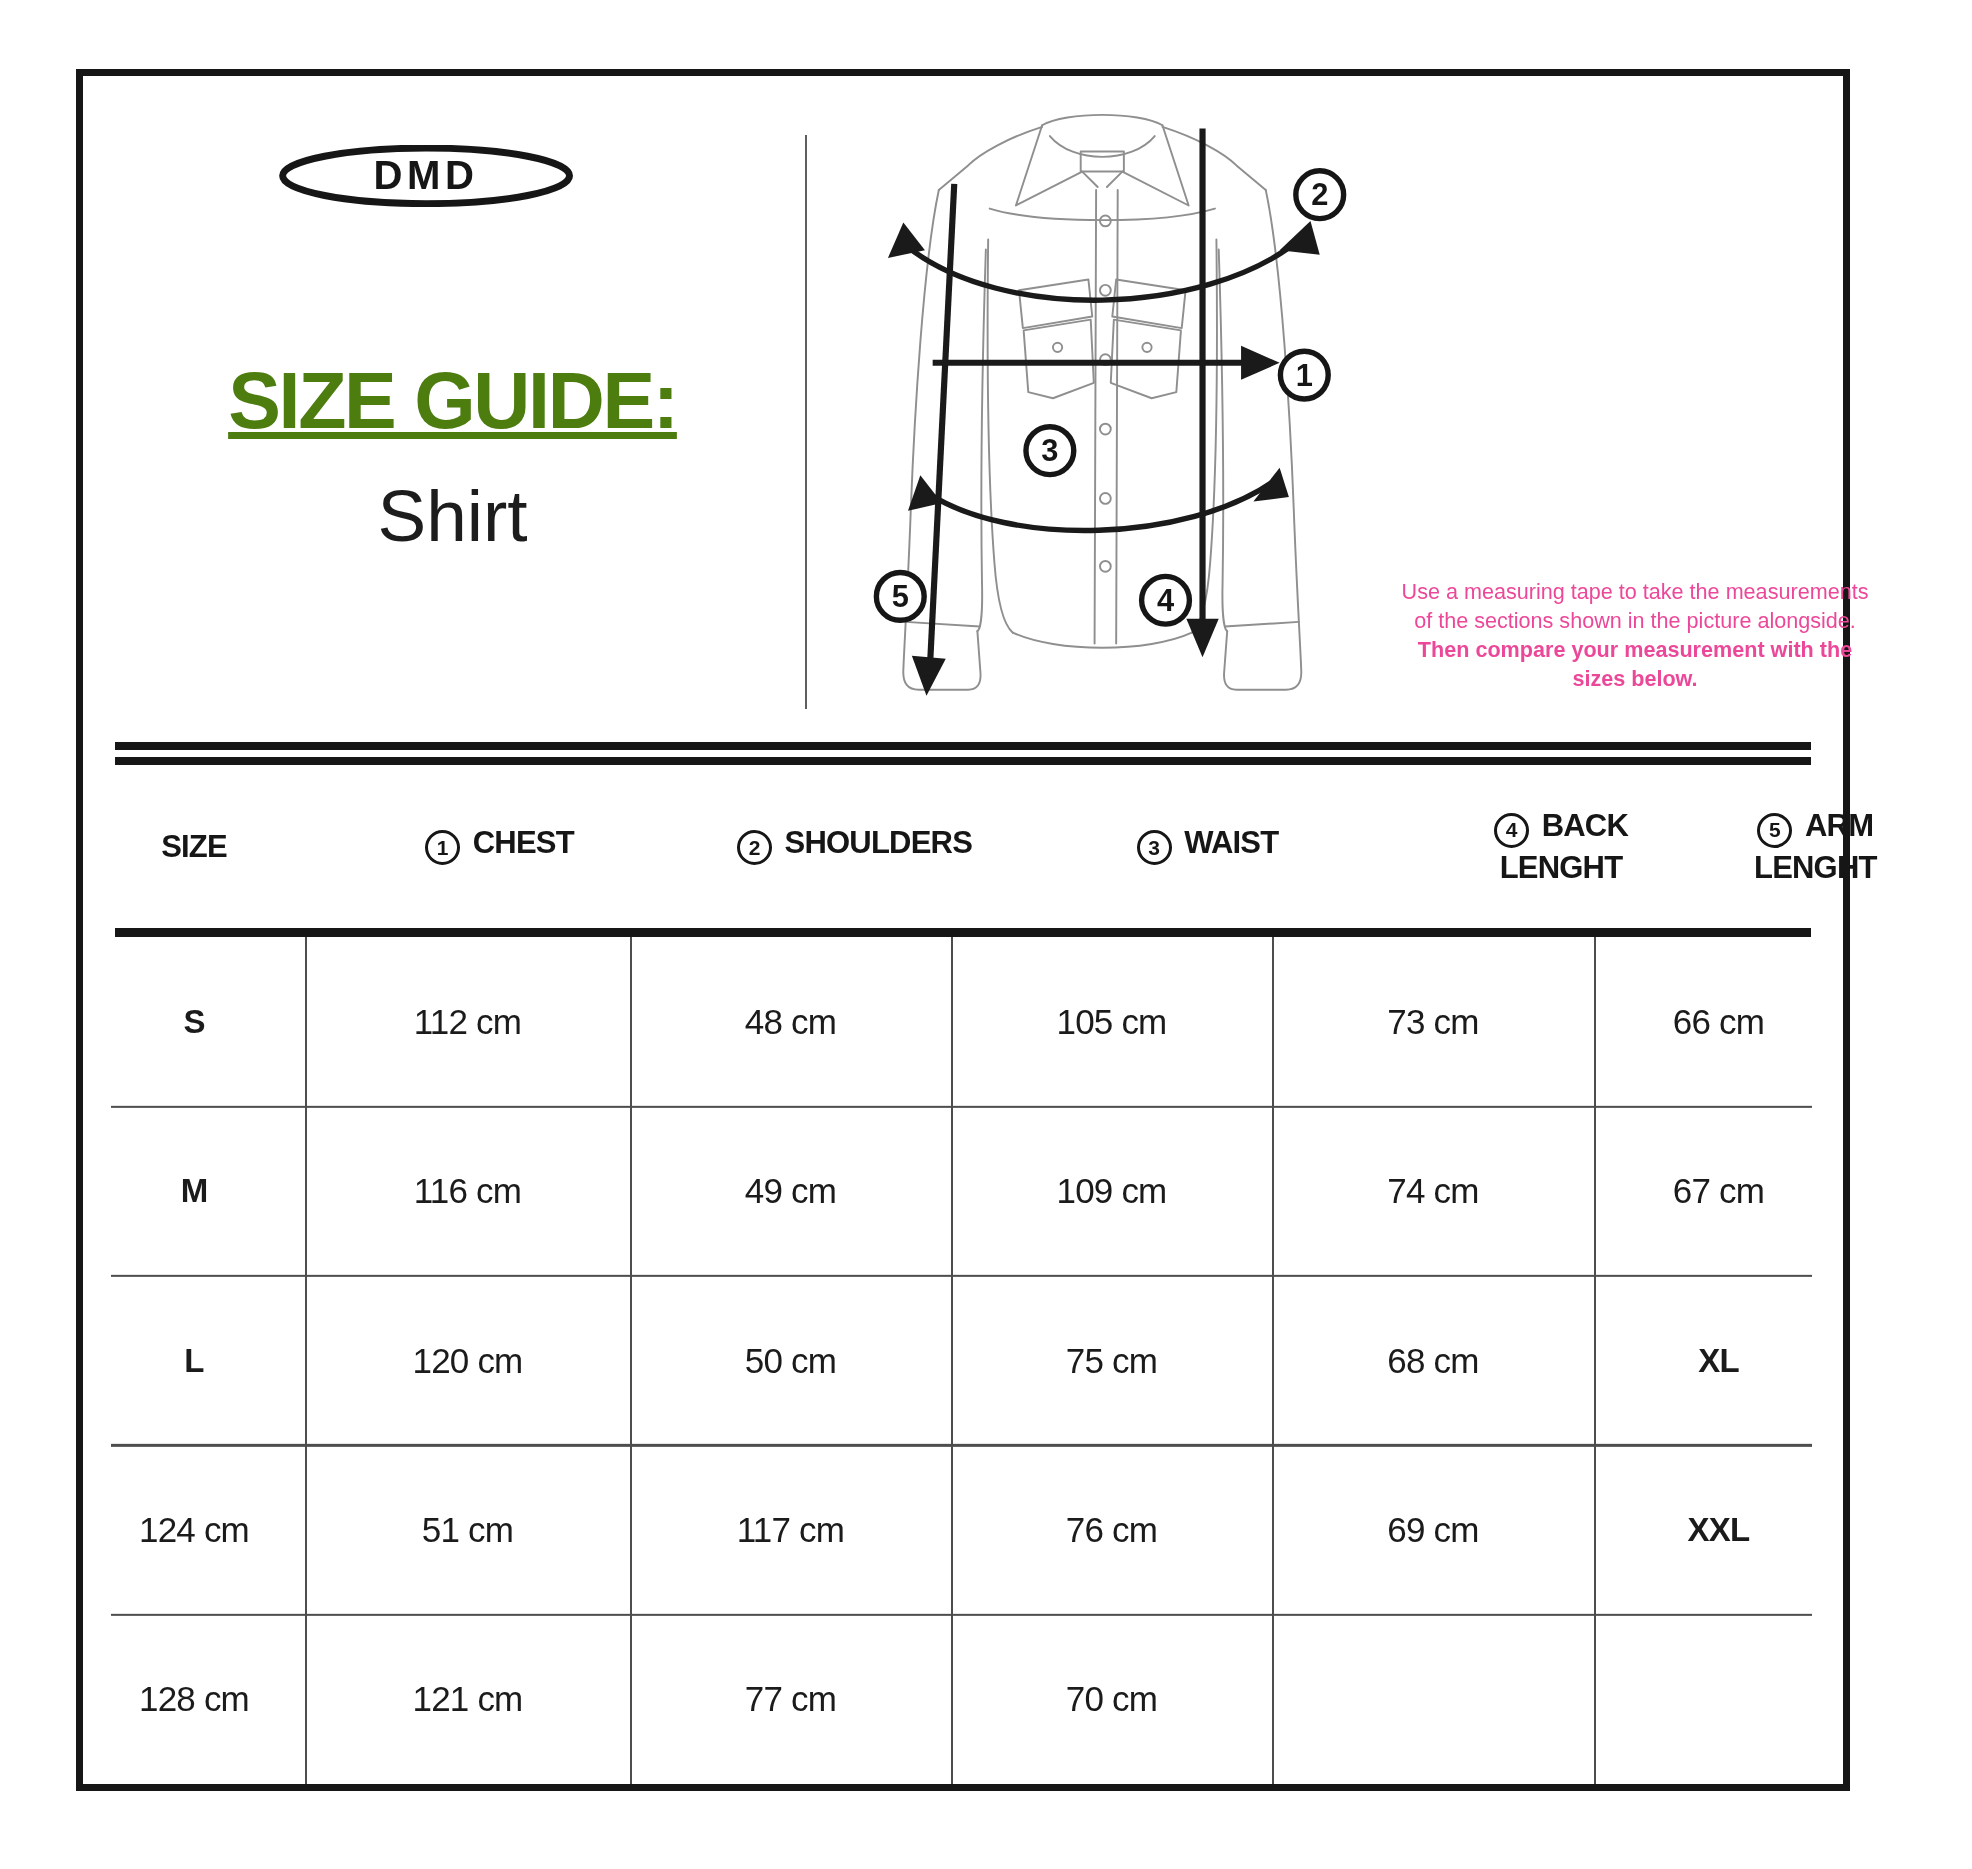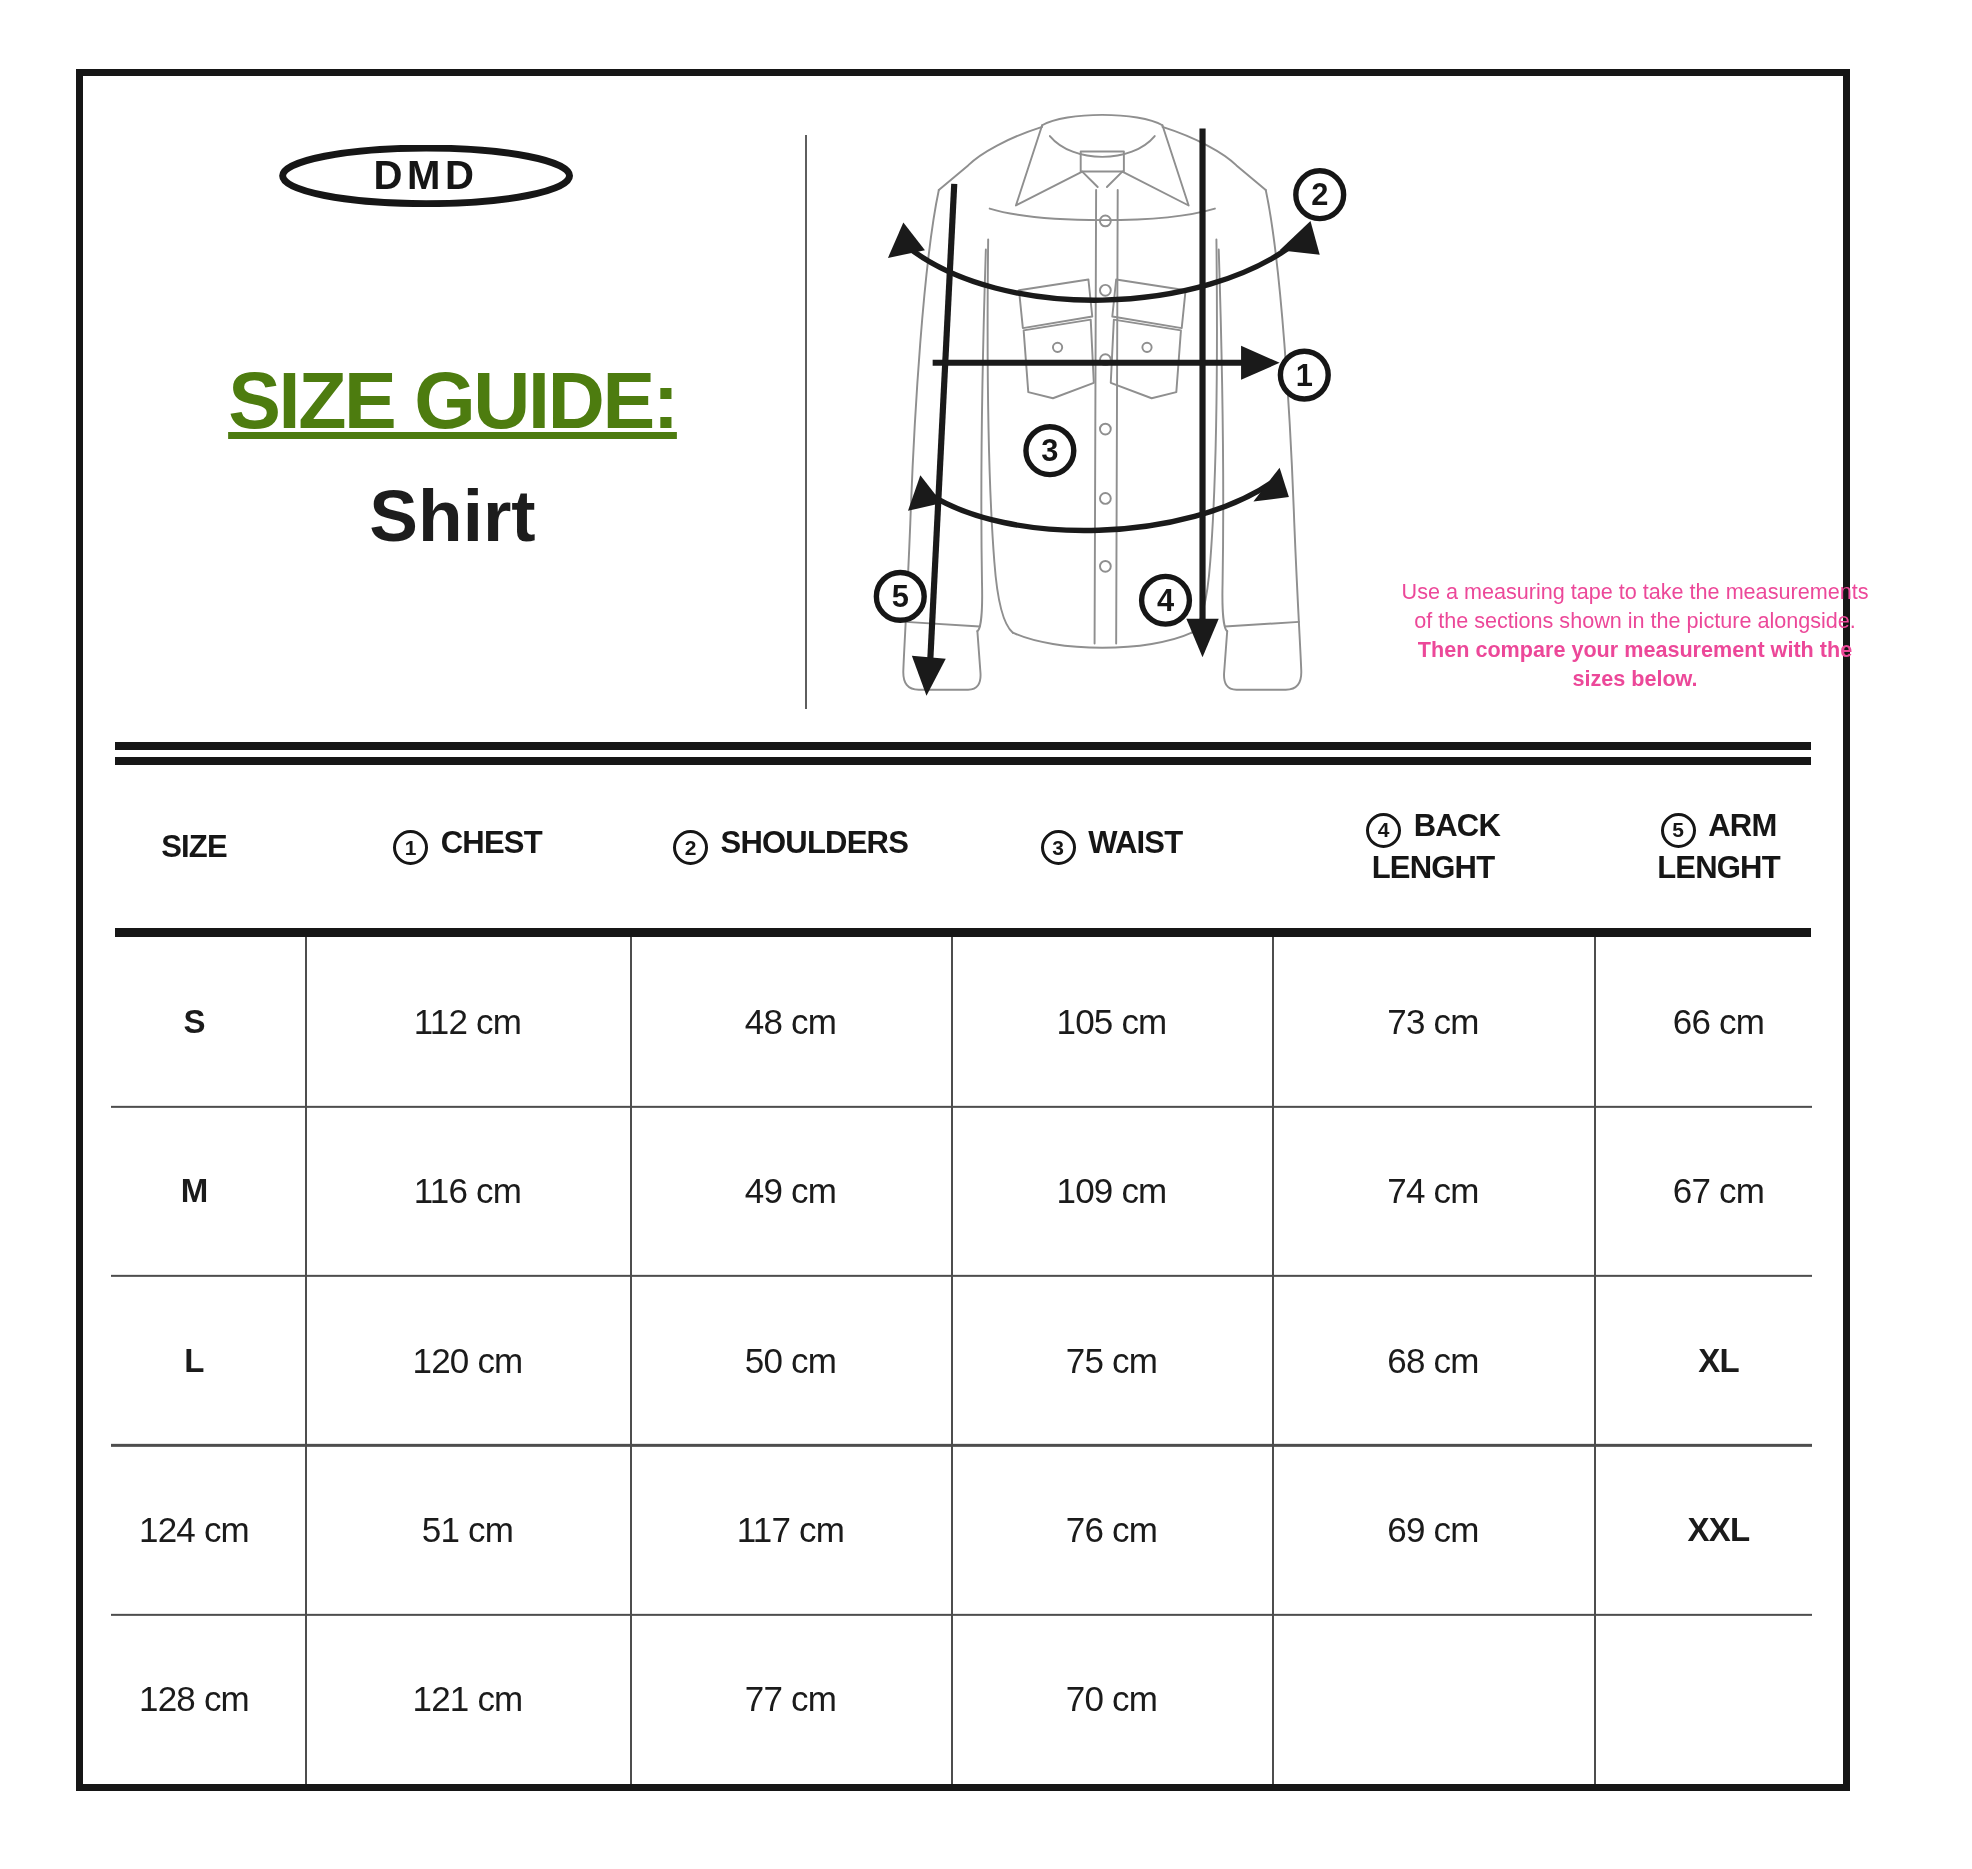--- a/index.html
+++ b/index.html
@@ -11,38 +11,39 @@
   .page { position:absolute; inset:0; overflow:hidden; background:#fff; }
   .frame {
     position:absolute; left:76px; top:69px; width:1774px; height:1722px;
     border:7px solid #161616; display:flex; flex-direction:column; background:#fff;
   }
   
   .top-section { position:relative; height:666px; flex:0 0 auto; }
   .brand-logo { position:absolute; left:195px; top:69px; width:297px; height:62px; }
   .title-block { position:absolute; left:46px; top:284px; width:647px; text-align:center; }
   .heading { font-size:79px; font-weight:bold; letter-spacing:-2.3px; color:#4d7c0f; line-height:1.05;text-decoration:underline; }
-  .subheading { margin-top:31px; font-size:73px; font-weight:700; letter-spacing:0px; color:#1d1d1d; }
+  .subheading { margin-top:31px; font-size:73px; font-weight:400; letter-spacing:0px; color:#1d1d1d; }
   .vdivider { position:absolute; left:722px; top:59px; width:2.3px; height:574px; background:#5e5e5e; }
   .shirt-wrap { position:absolute; left:734px; top:14px; width:586px; height:635px; }
   .shirt-wrap svg { width:100%; height:100%; display:block; }
   .instructions {
     position:absolute; left:1293px; top:502px; width:518px;
     text-align:center; font-size:21.6px; line-height:1.34; color:#ec4899;
   }
   .instructions strong { font-weight:bold; }
   
   .rule { height:7.7px; background:#161616; margin:0 32px; flex:0 0 auto; }
   .rule-b { margin-top:7.7px; }
   .rule-thick { height:9.2px; background:#161616; margin:0 32px; flex:0 0 auto; }
   
   .t-header {
     height:163px; flex:0 0 auto; display:grid;
     grid-template-columns:222px 325px 321px 321px 322px 1fr;
     align-items:center;
+    gap:32px;
   }
   .hcell { display:flex; align-items:center; justify-content:center; text-align:center; }
   .hinner { display:inline-block; text-align:center; }
   .hinner.wrap { max-width:193px; }
   .hlabel { font-size:31px; font-weight:bold; letter-spacing:-0.8px; line-height:1.15; }
   .cnum {
     display:inline-flex; width:35px; height:35px; border:3.9px solid #161616; border-radius:50%;
     align-items:center; justify-content:center; font-size:21px; font-weight:bold;
     margin-right:9.2px; vertical-align:middle; position:relative; top:-2.3px;
   }

